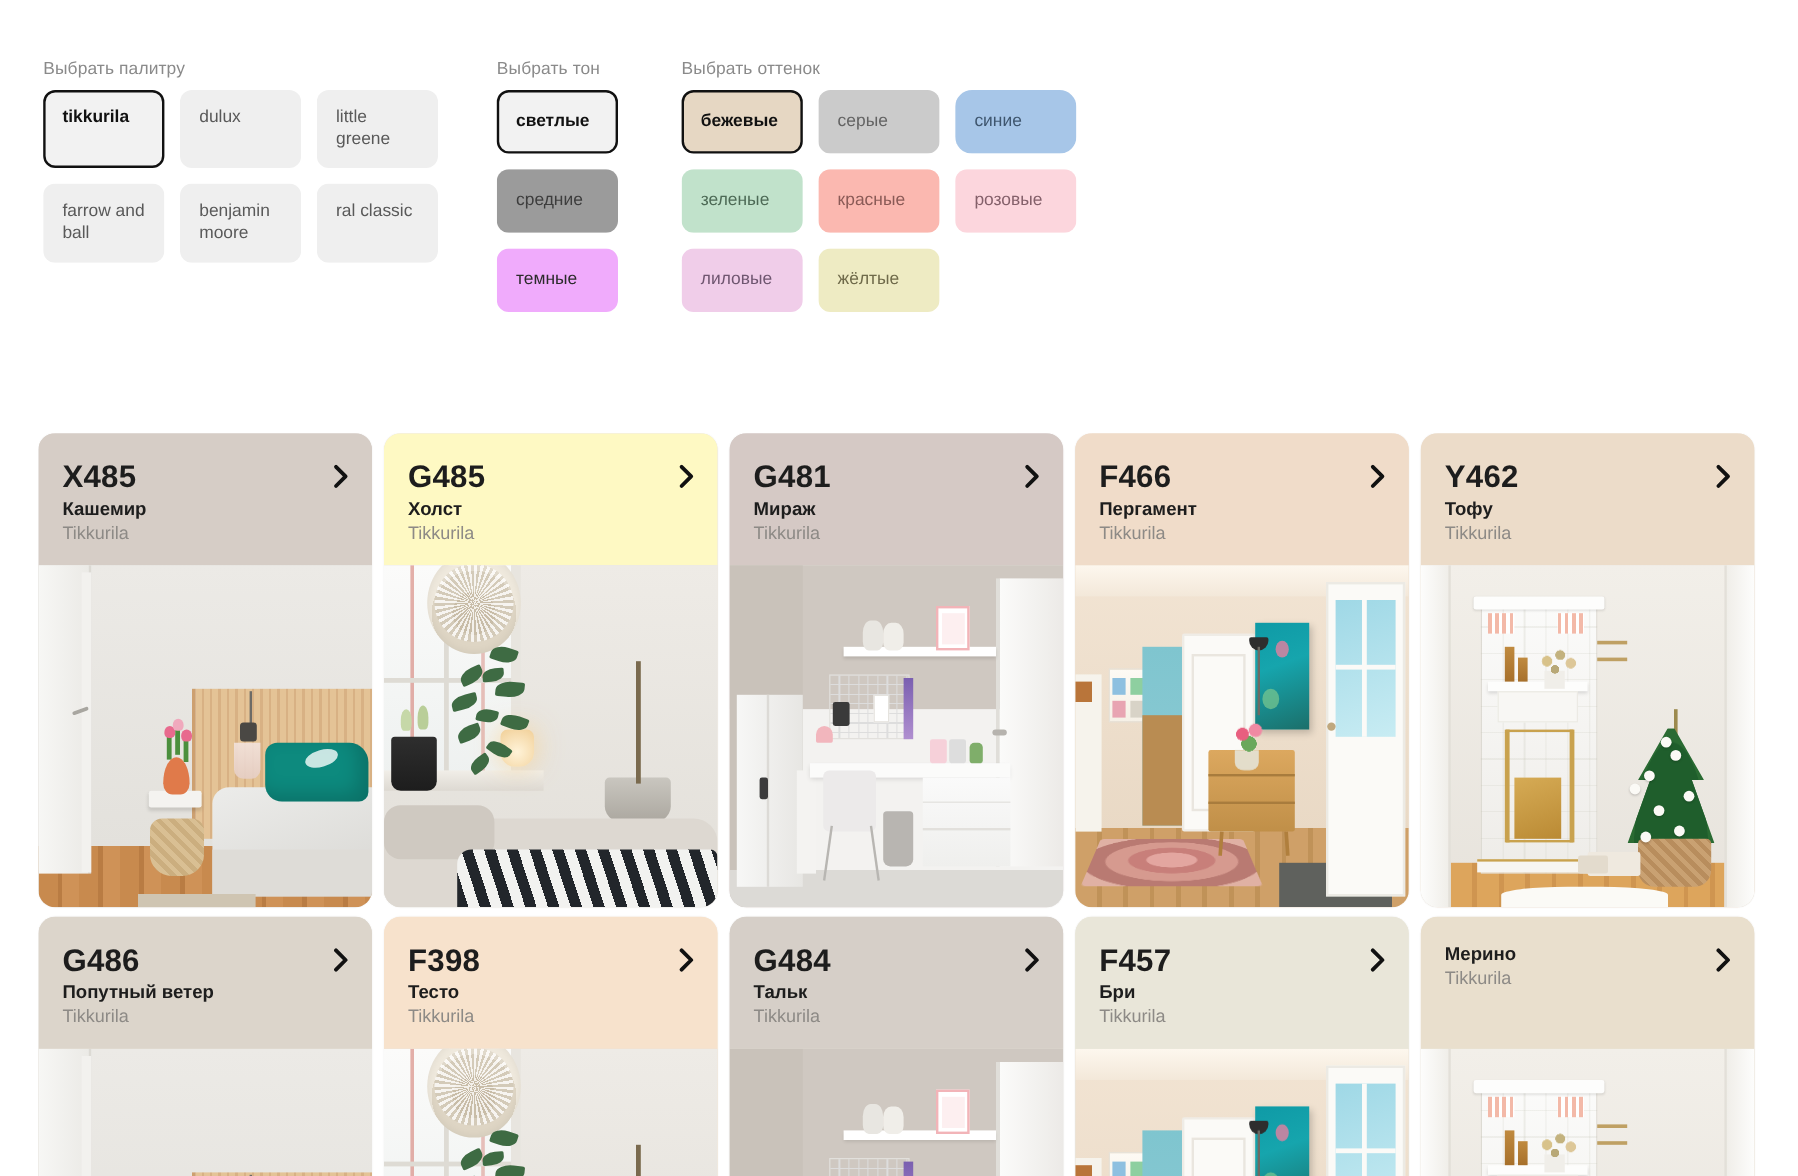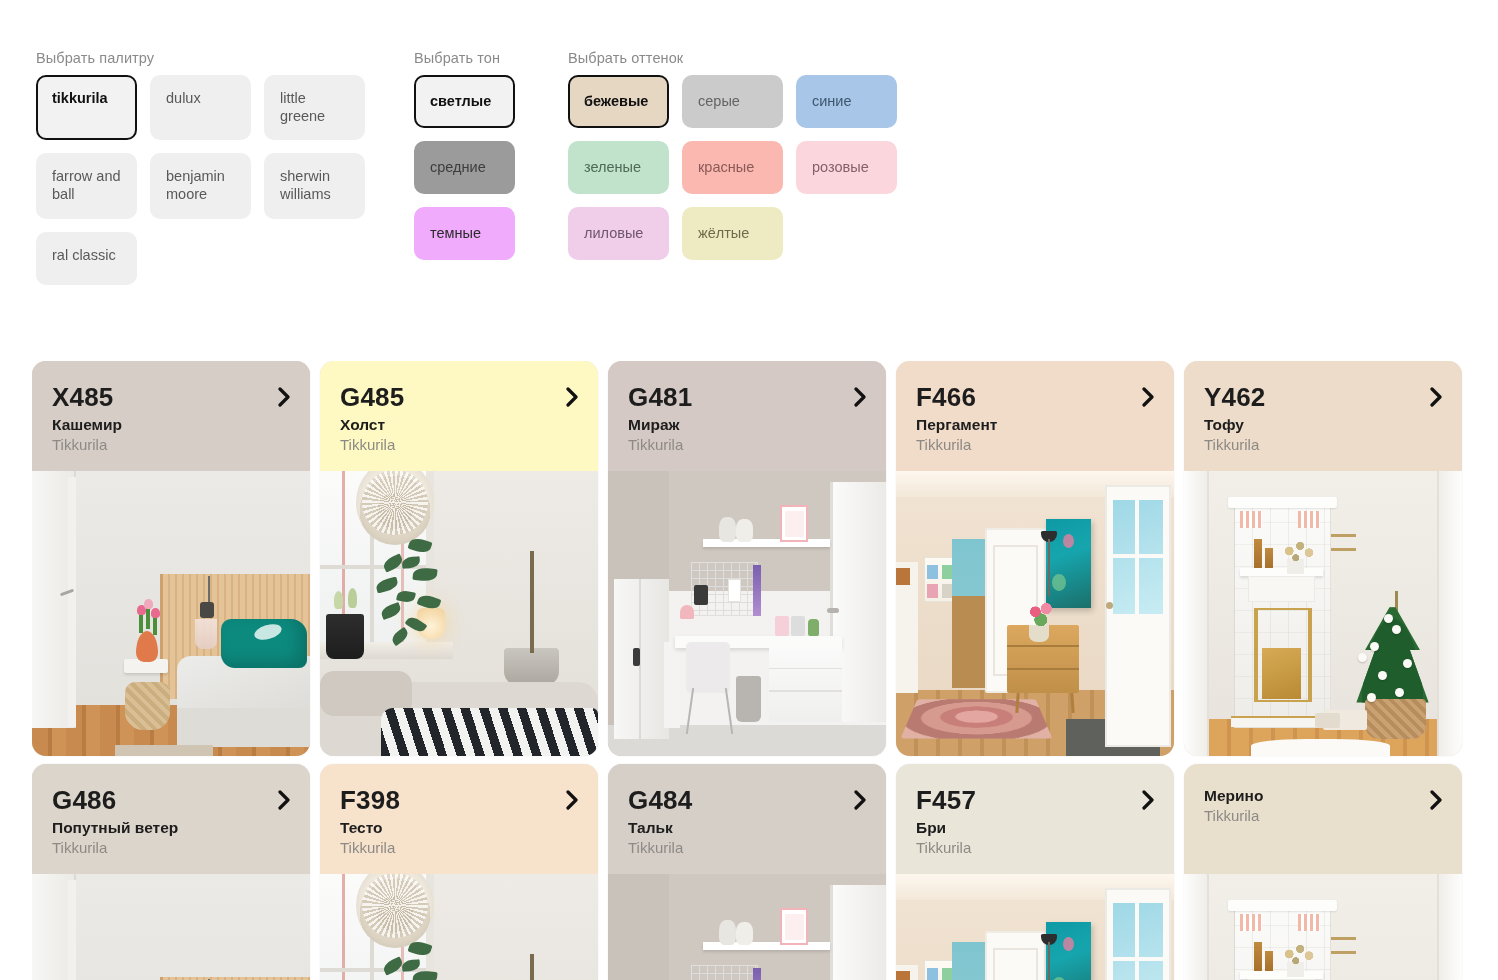--- a/index.html
+++ b/index.html
@@ -325,23 +325,20 @@
           <div class="chip">
             <span>little greene</span>
           </div>
           <div class="chip">
             <span>farrow and ball</span>
           </div>
           <div class="chip">
             <span>benjamin moore</span>
           </div>
           <div class="chip">
-            <span>sherwin williams</span>
-          </div>
-          <div class="chip">
             <span>ral classic</span>
           </div>
         </div>
     </div>
 
     <div class="filter-group" id="tone-group">
       <div class="group-label">Выбрать тон</div>
       <div class="chip-grid" id="tone-chips">
           <div class="chip selected" style="background: rgb(242, 242, 242);">
             <span>светлые</span>
@@ -357,21 +354,21 @@
 
     <div class="filter-group" id="shade-group">
       <div class="group-label">Выбрать оттенок</div>
       <div class="chip-grid" id="shade-chips">
           <div class="chip selected" style="background: rgb(230, 215, 195);">
             <span>бежевые</span>
           </div>
           <div class="chip" style="background: rgb(203, 203, 203); color: rgb(99, 99, 99);">
             <span>серые</span>
           </div>
-          <div class="chip" style="background: rgb(167, 198, 232); color: rgb(63, 86, 110);">
+          <div class="chip" style="background: rgb(167, 198, 232); color: rgb(63, 86, 110); border-radius: 14px;">
             <span>синие</span>
           </div>
           <div class="chip" style="background: rgb(193, 226, 203); color: rgb(77, 106, 86);">
             <span>зеленые</span>
           </div>
           <div class="chip" style="background: rgb(251, 184, 176); color: rgb(138, 90, 86);">
             <span>красные</span>
           </div>
           <div class="chip" style="background: rgb(252, 214, 221); color: rgb(132, 96, 106);">
             <span>розовые</span>

